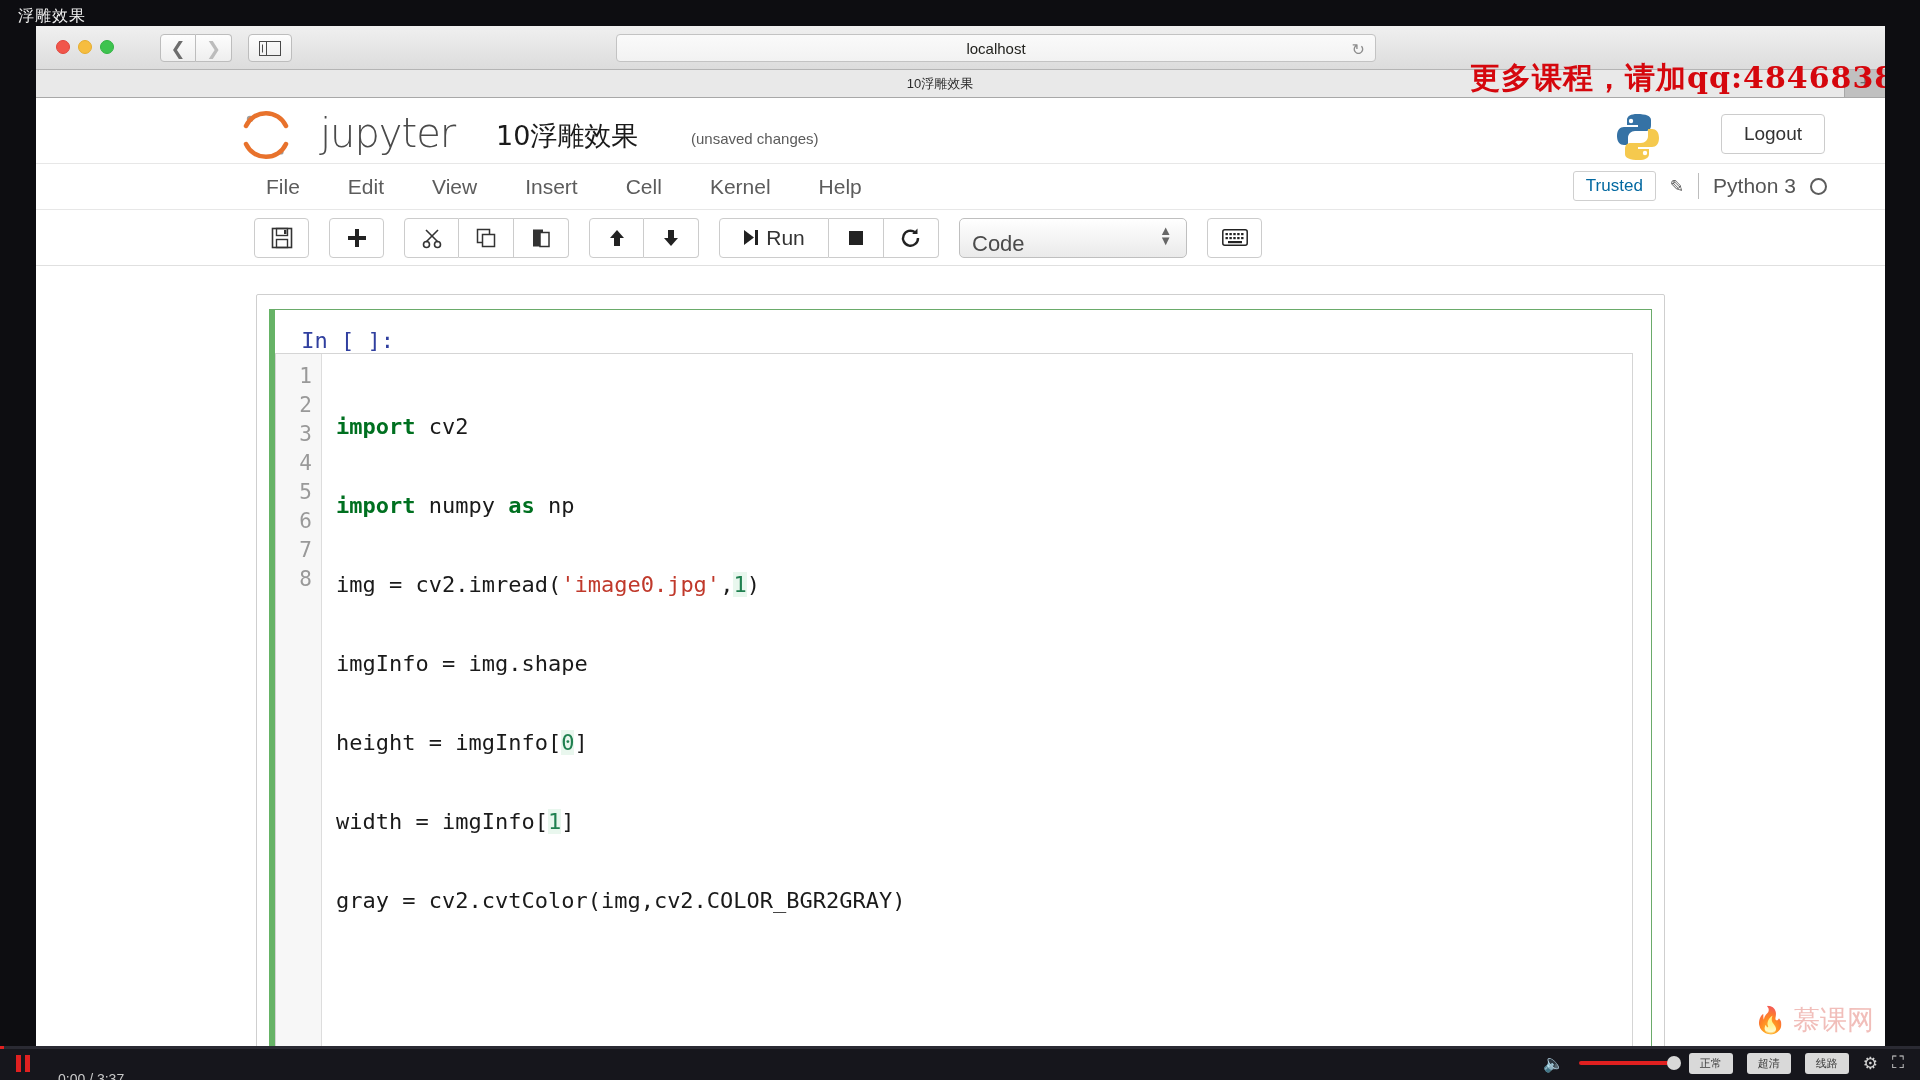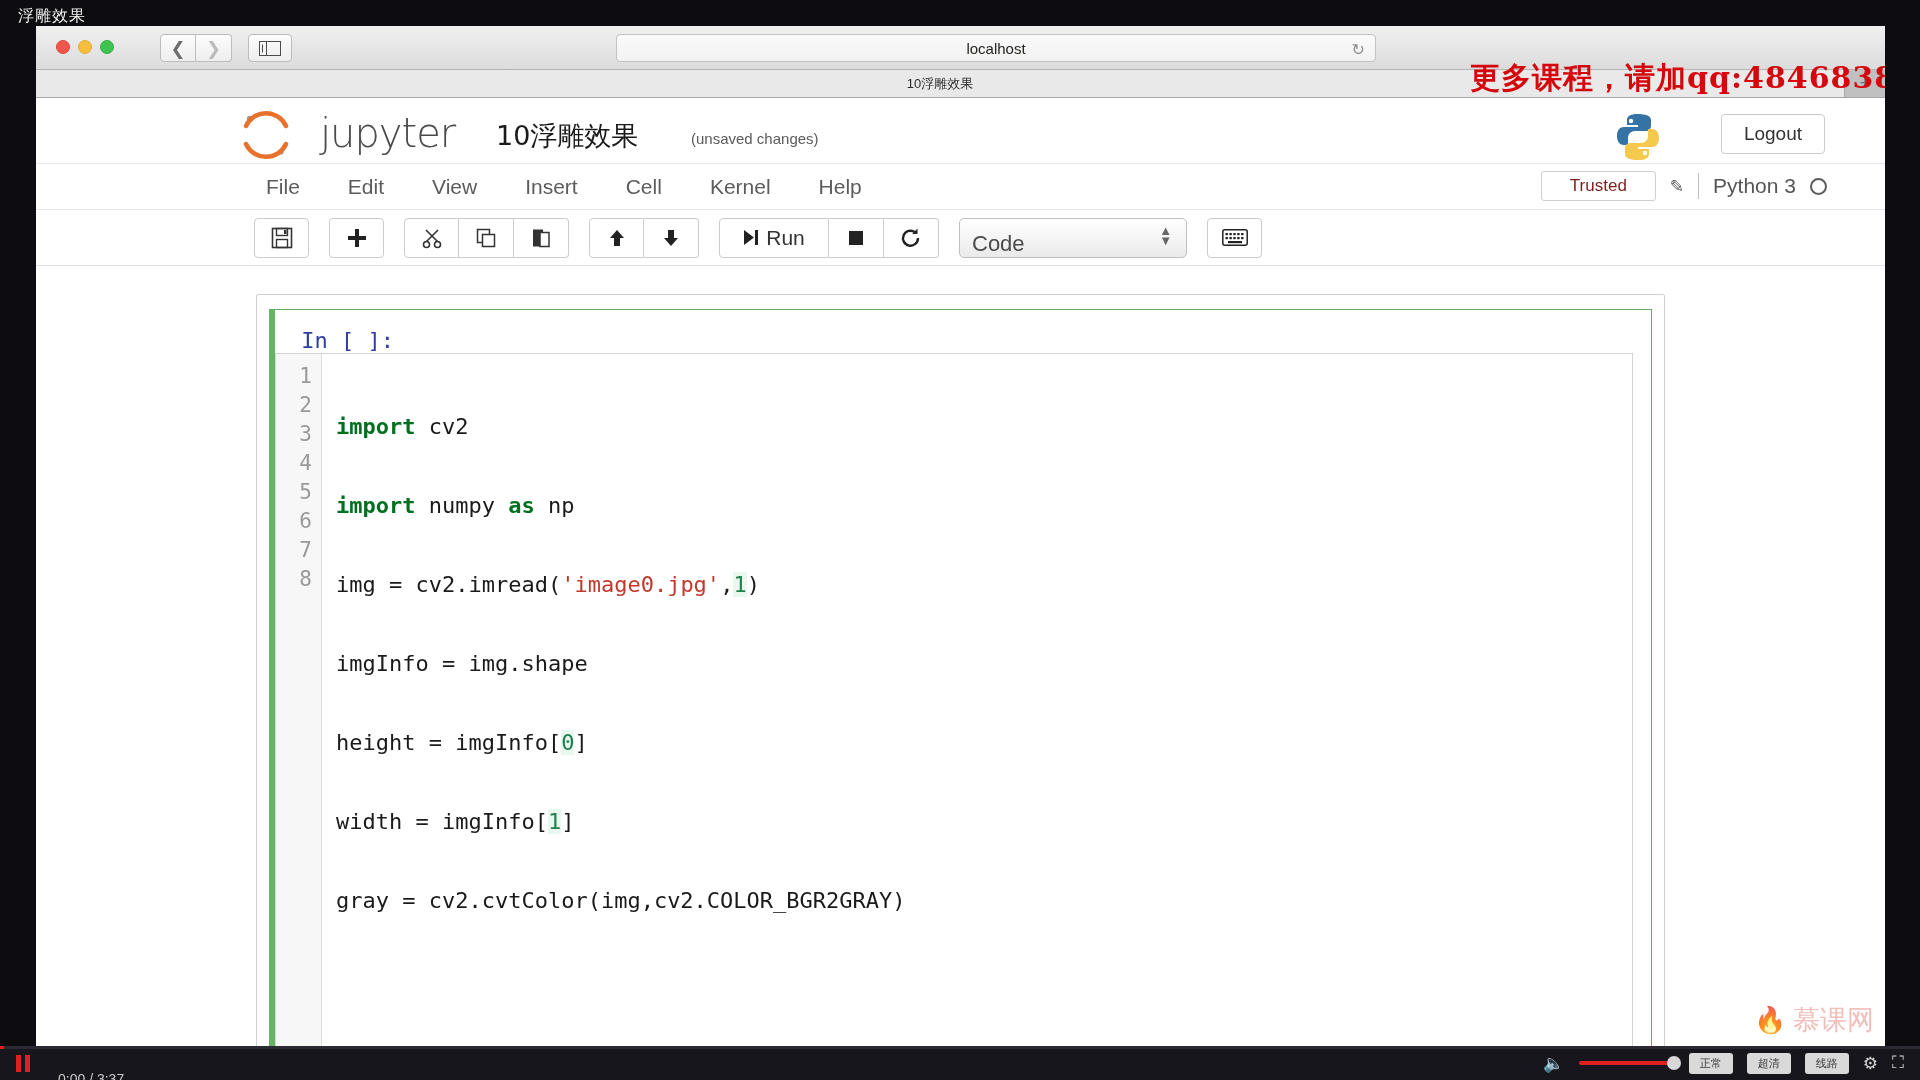--- a/index.html
+++ b/index.html
@@ -107,21 +107,21 @@
 
   .jp-menubar {
     position: relative; height: 46px;
     border-bottom: 1px solid #e7e7e7;
     background: #fff;
     display: flex; align-items: center; padding-left: 230px;
   }
   .menu-item { font-size: 21px; color: #5c5c5c; margin-right: 48px; font-family: "Liberation Sans", sans-serif; }
   .menubar-right { position: absolute; right: 58px; top: 7px; display: flex; align-items: center; gap: 14px; }
   .trusted {
-    padding: 4px 28px; font-size: 17px; color: #7f1d1d;
+    padding: 4px 12px; font-size: 17px; color: #0369a1;
     border: 1px solid #cfcfcf; border-radius: 3px; background: #fff;
   }
   .pencil { font-size: 17px; color: #555; }
   .divider-v { width: 1px; height: 26px; background: #bdbdbd; }
   .kernel-name { font-size: 21px; color: #555; }
   .kernel-idle { width: 17px; height: 17px; border: 2px solid #5c5c5c; border-radius: 50%; }
 
   .jp-toolbar {
     position: relative; height: 56px; background: #fff;
     border-bottom: 1px solid #e0e0e0;

